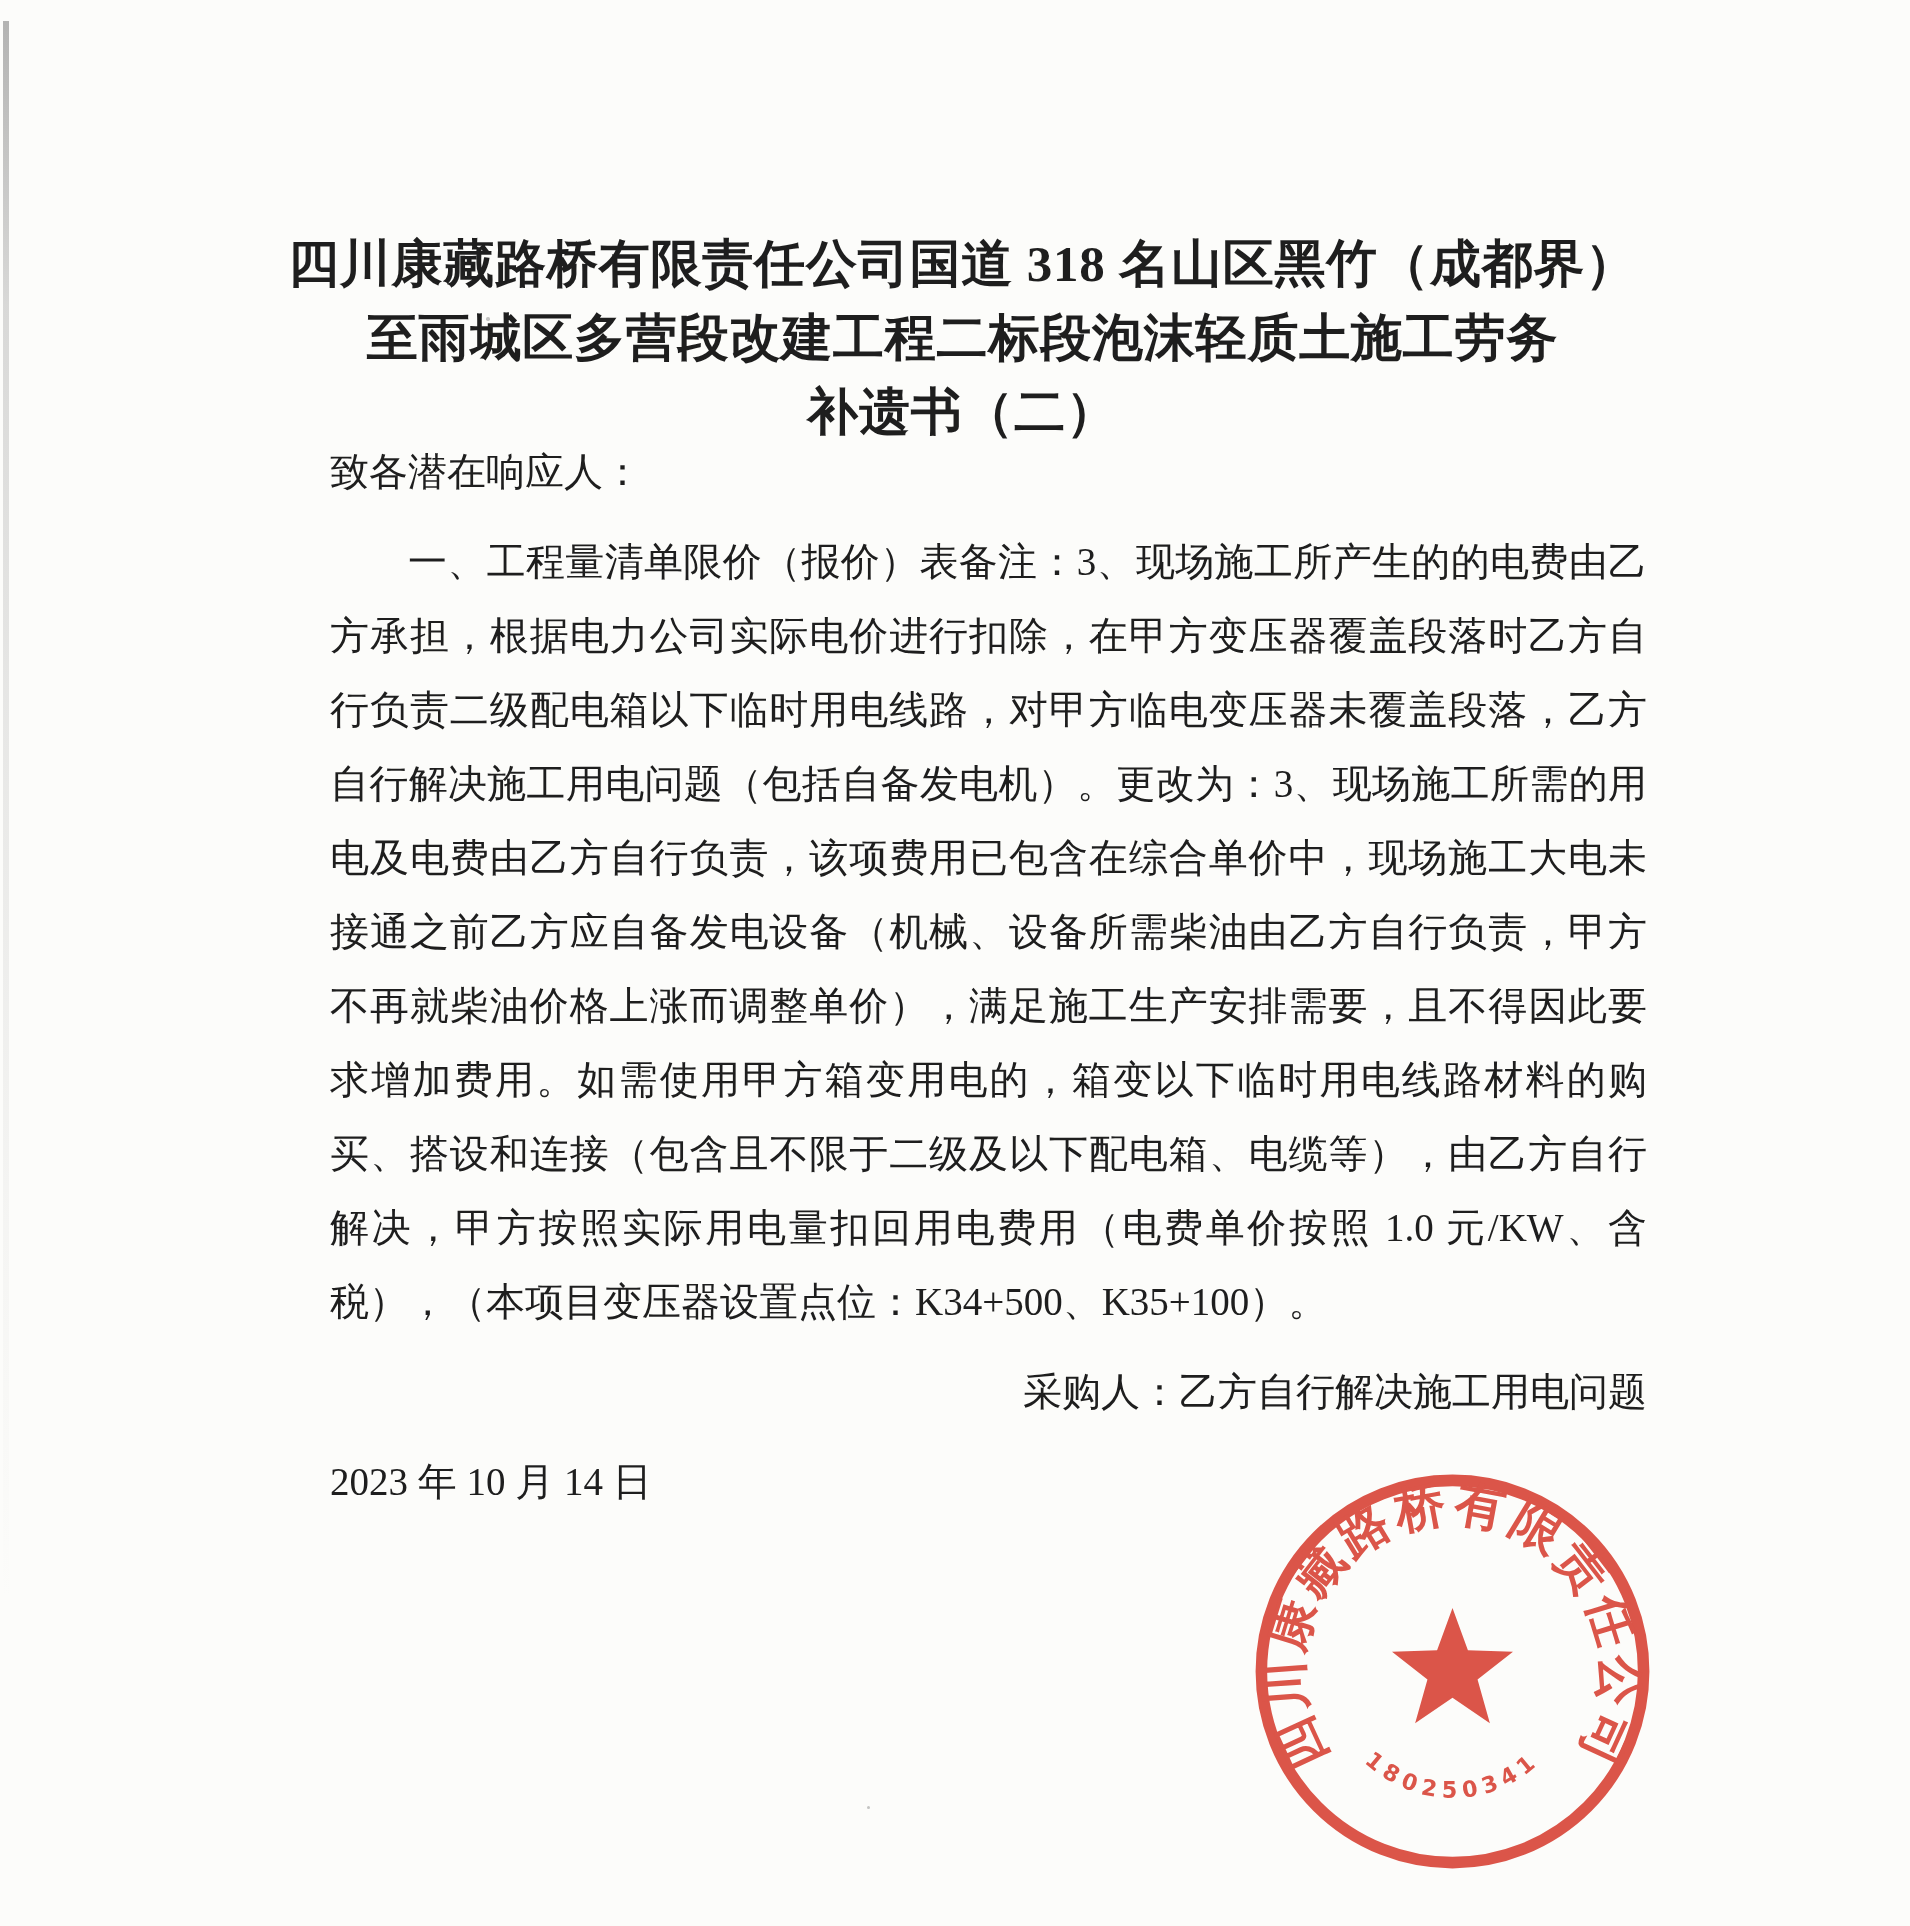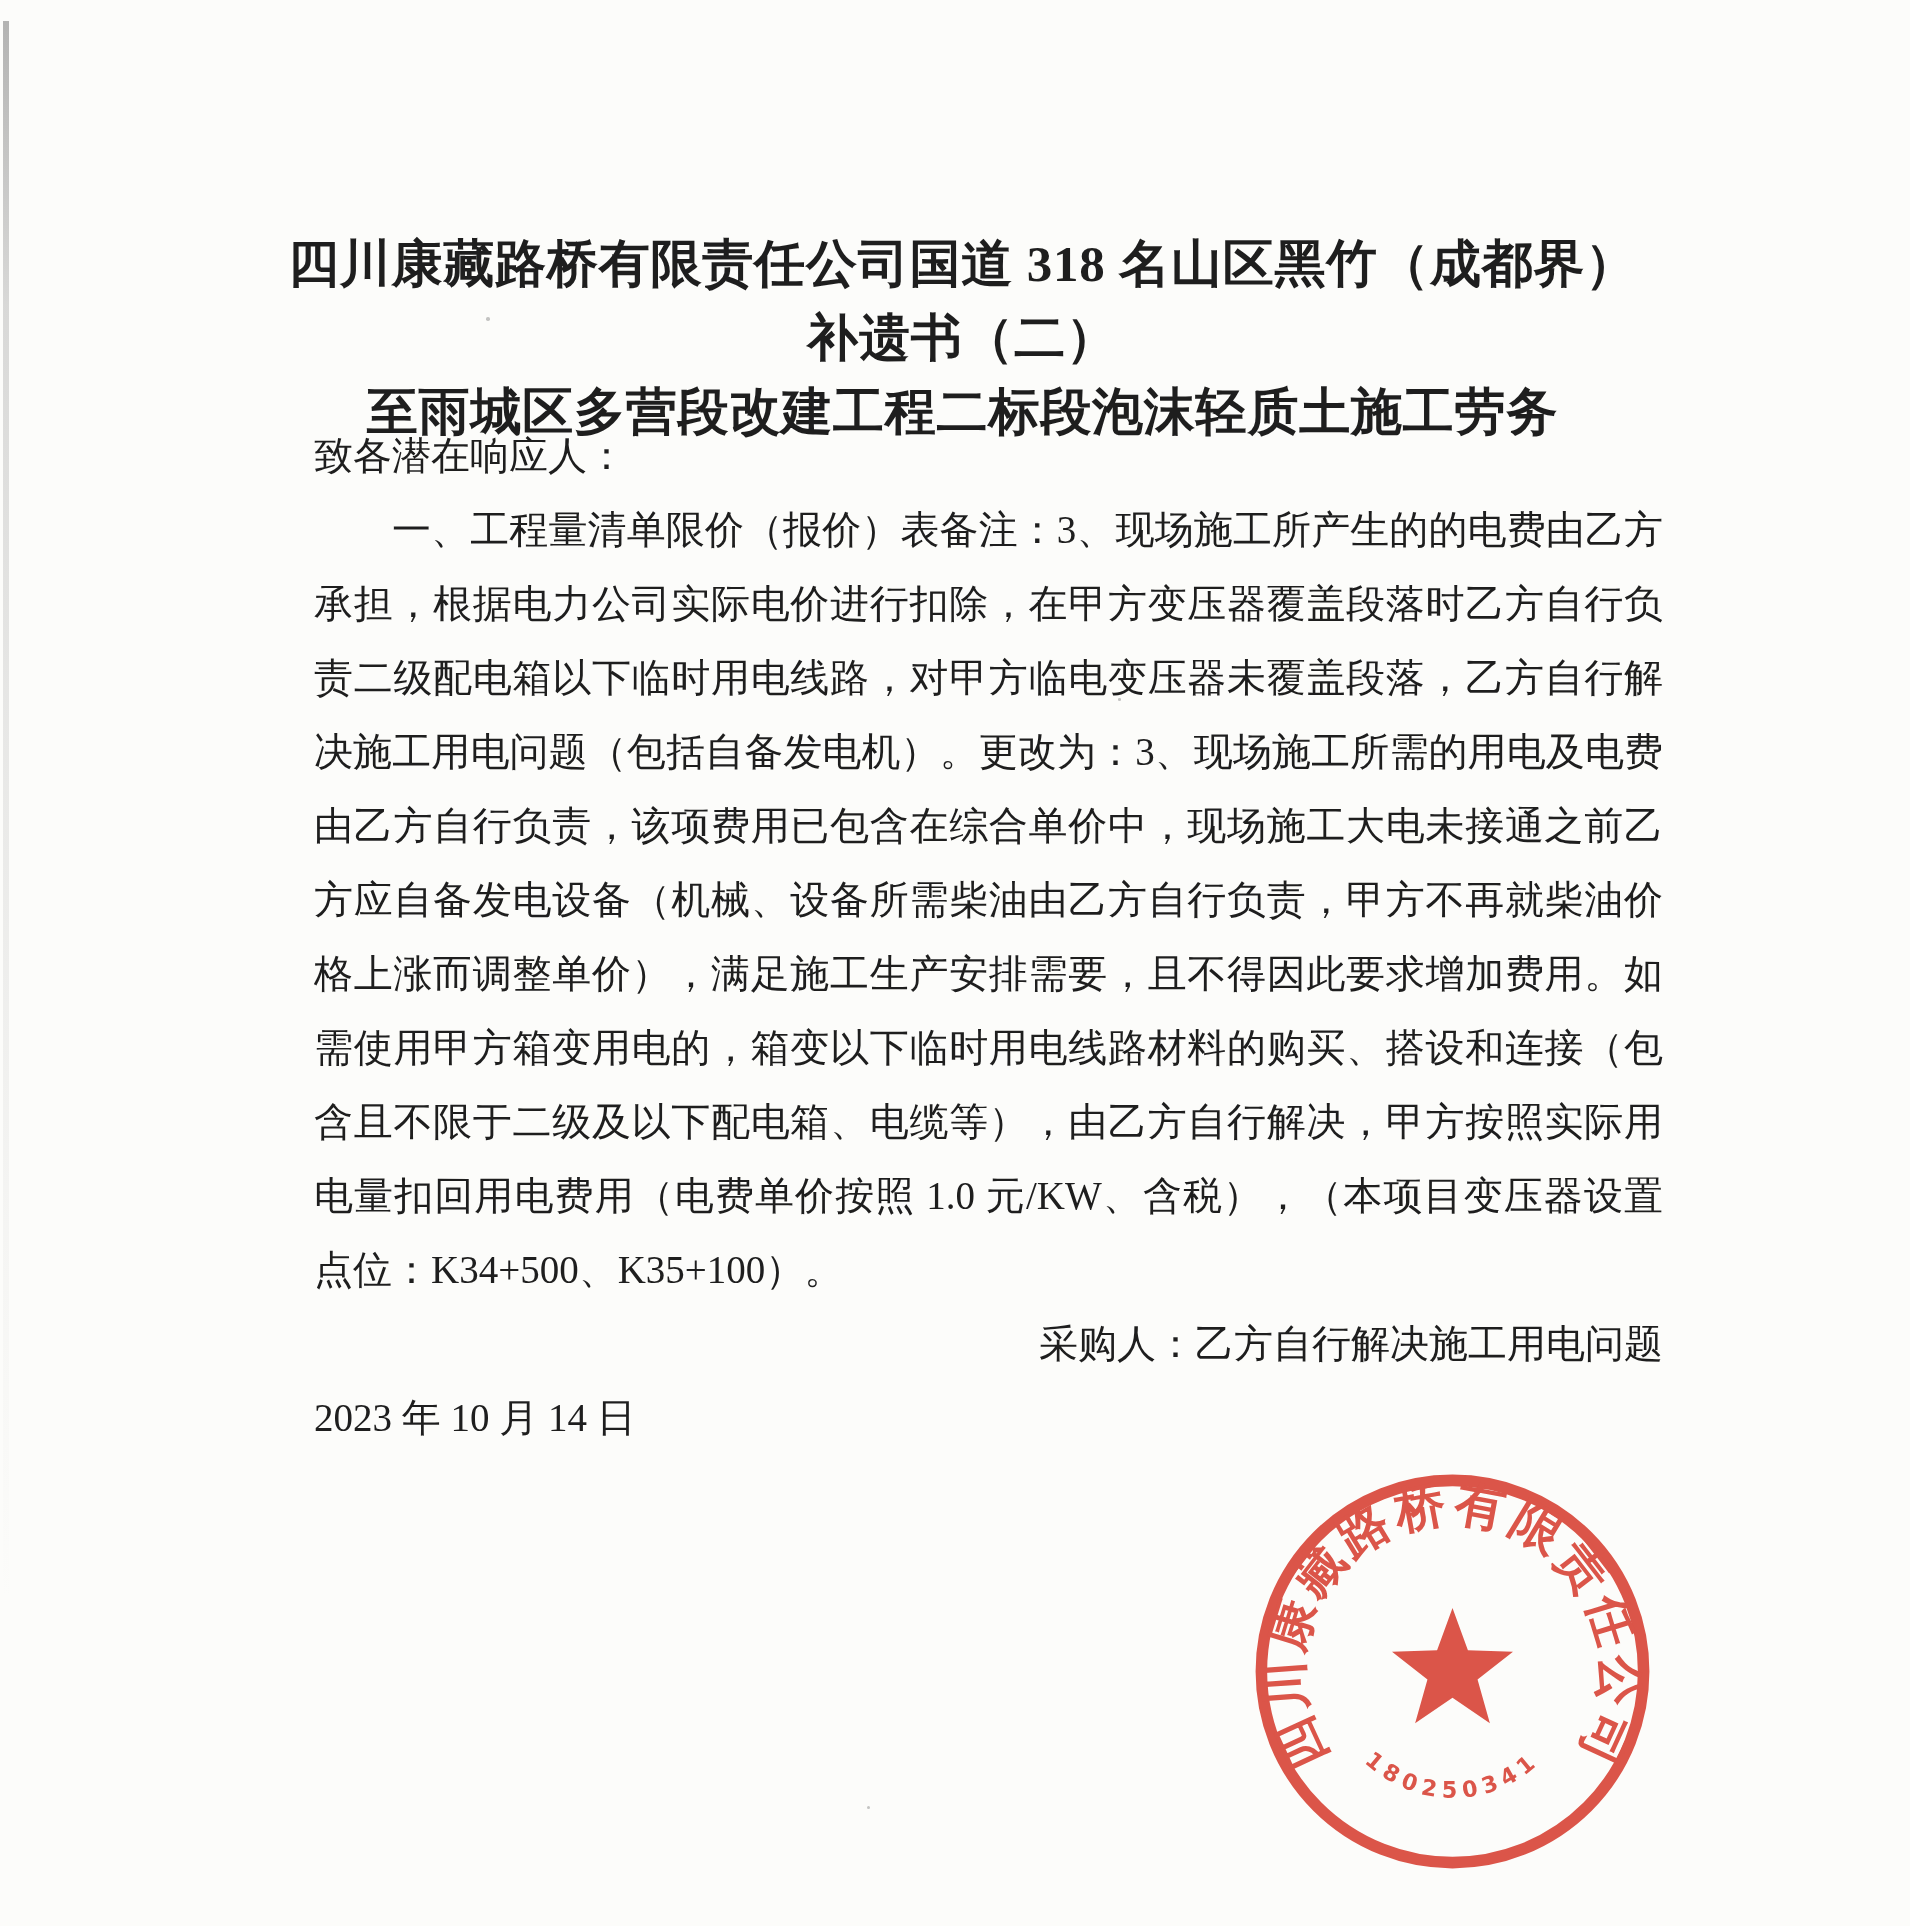--- a/index.html
+++ b/index.html
@@ -53,21 +53,21 @@
   .bodytext {
     position: absolute;
     top: 419px;
     left: 314px;
     width: 1349px;
     font-size: 39px;
     line-height: 74px;
     text-align: justify;
     text-justify: inter-character;
   }
-  .bodytext p { margin: 0; }
+  .bodytext p { margin: 16px; }
   .indent2 { text-indent: 2em; }
   .item2 { margin-top: 27px; }
   .sign-purchaser {
     text-align: right;
     margin-top: 0;
   }
   .sign-date {
     text-align: left;
     padding-right: 136px;
   }
@@ -100,22 +100,22 @@
 
 <div id="page">
 
   <div class="scan-streak"></div>
   <div class="scan-speck" style="left:486px;top:317px;width:3.5px;height:3.5px;"></div>
   <div class="scan-speck" style="left:1118px;top:698px;width:2.7px;height:2.7px;"></div>
   <div class="scan-speck" style="left:867px;top:1806px;width:3.1px;height:3.1px;"></div>
 
   <div class="title">
     <div>四川康藏路桥有限责任公司国道 318 名山区黑竹（成都界）</div>
+    <div>至雨城区多营段改建工程二标段泡沫轻质土施工劳务</div>
     <div>补遗书（二）</div>
-    <div>至雨城区多营段改建工程二标段泡沫轻质土施工劳务</div>
   </div>
 
   <div class="bodytext">
     <p>致各潜在响应人：</p>
     <p class="indent2">一、工程量清单限价（报价）表备注：3、现场施工所产生的的电费由乙方承担，根据电力公司实际电价进行扣除，在甲方变压器覆盖段落时乙方自行负责二级配电箱以下临时用电线路，对甲方临电变压器未覆盖段落，乙方自行解决施工用电问题（包括自备发电机）。更改为：3、现场施工所需的用电及电费由乙方自行负责，该项费用已包含在综合单价中，现场施工大电未接通之前乙方应自备发电设备（机械、设备所需柴油由乙方自行负责，甲方不再就柴油价格上涨而调整单价），满足施工生产安排需要，且不得因此要求增加费用。如需使用甲方箱变用电的，箱变以下临时用电线路材料的购买、搭设和连接（包含且不限于二级及以下配电箱、电缆等），由乙方自行解决，甲方按照实际用电量扣回用电费用（电费单价按照 1.0 元/KW、含税），（本项目变压器设置点位：K34+500、K35+100）。</p>
     <p class="sign-purchaser">采购人：乙方自行解决施工用电问题</p>
     <p class="sign-date">2023 年 10 月 14 日</p>
   </div>
 
   <div class="stamp">

